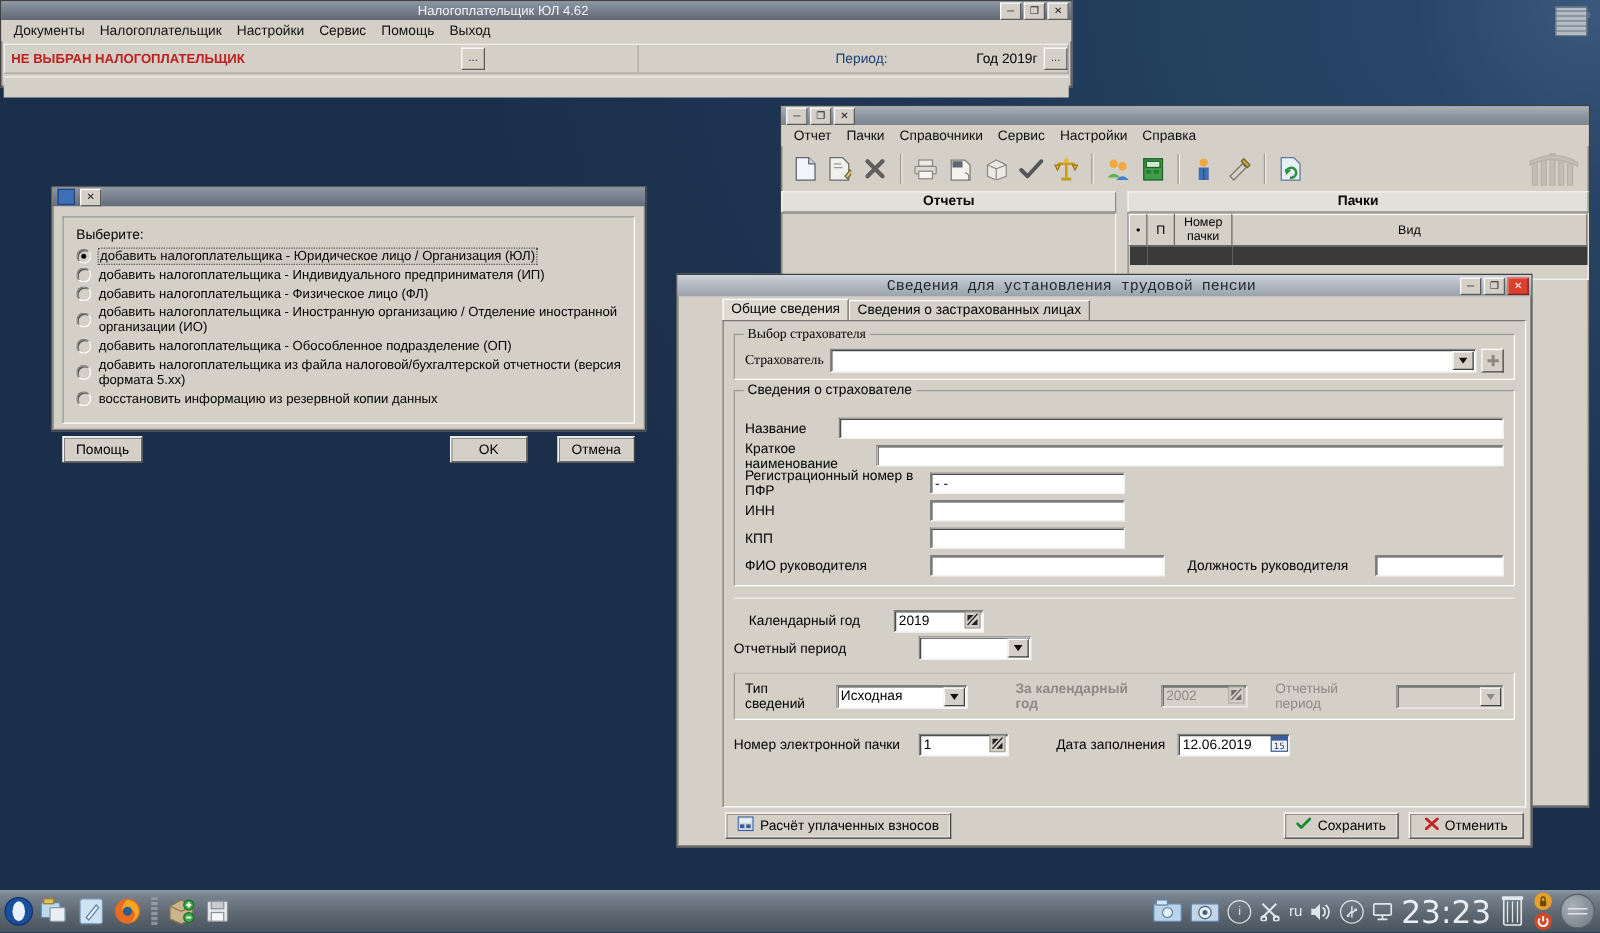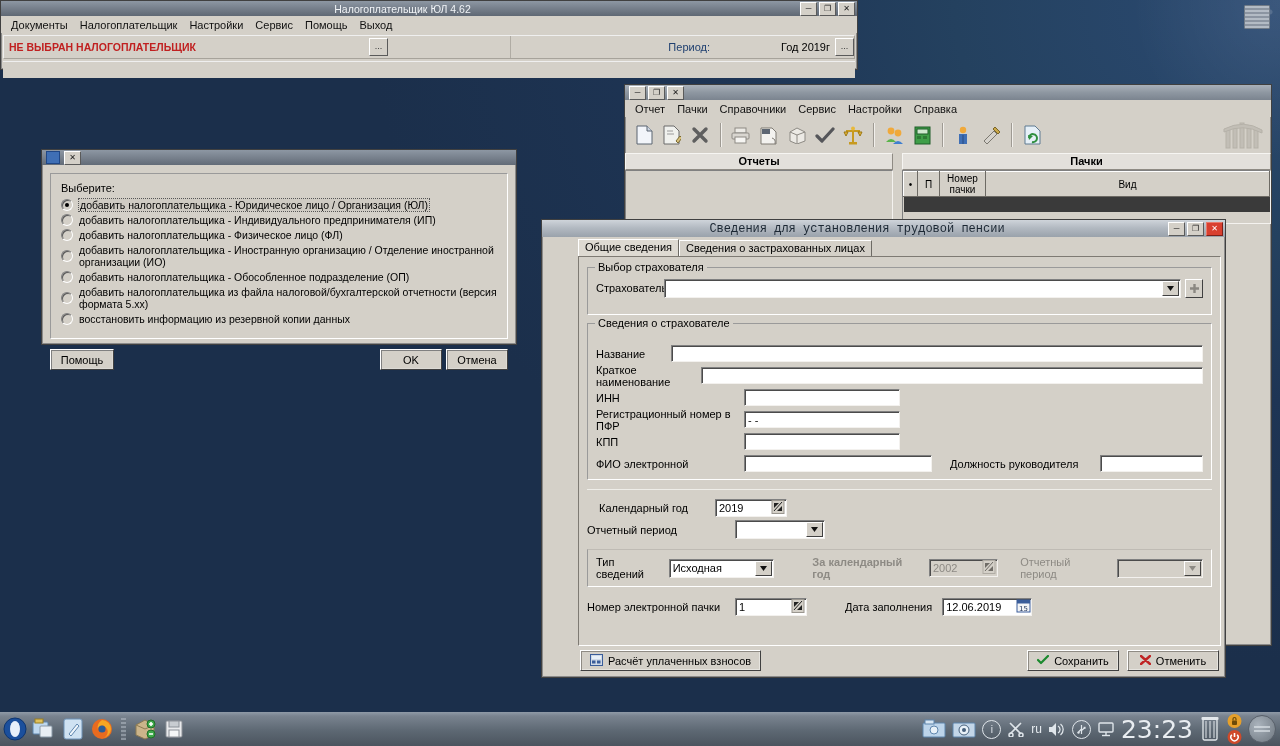--- a/index.html
+++ b/index.html
@@ -400,21 +400,21 @@
         <span class="rtxt">добавить налогоплательщика из файла налоговой/бухгалтерской отчетности (версия формата 5.хх)</span>
       </div>
       <div class="radio-row">
         <span class="radio"></span>
         <span class="rtxt">восстановить информацию из резервной копии данных</span>
       </div>
     </div>
     <div id="add-buttons">
       <div class="w-btn">Помощь</div>
       <div style="flex:1"></div>
-      <div class="w-btn" style="margin-right:4px;min-width:60px;">OK</div>
+      <div class="w-btn" style="margin-right:24px;min-width:60px;">OK</div>
       <div class="w-btn" style="min-width:60px;">Отмена</div>
     </div>
   </div>
 </div>
 
 <div class="win win-frame" id="w-sved">
   <div class="tbar">
     <div class="t-title" style="font-size:12px;font-family:Liberation Mono, monospace;">Сведения для установления трудовой пенсии</div>
     <div class="btns">
       <div class="tbtn">─</div>
@@ -424,21 +424,21 @@
   </div>
 
   <div id="sv-body">
     <div class="tabs">
       <div class="tab active">Общие сведения</div>
       <div class="tab">Сведения о застрахованных лицах</div>
     </div>
 
     <div class="sv-panel" style="flex:1;display:flex;flex-direction:column;padding-top:10px;">
 
-      <div class="grp" style="padding:10px 8px 16px 8px;">
+      <div class="grp" style="padding:10px 8px 5px 8px;font-family:Liberation Serif, serif;">
         <div class="cap">Выбор страхователя</div>
         <div class="frow" style="margin:0;height:20px;">
           <label style="width:68px;">Страхователь</label>
           <div class="combo" style="flex:1;">
             <div class="cv"></div>
             <div class="arw">
               <svg width="7" height="5">
                   <polygon points="0,0 7,0 3.5,5" fill="#111"></polygon>
                 </svg>
             </div>
@@ -458,36 +458,36 @@
           <label style="width:75px;">Название</label>
           <div class="inp" style="flex:1;"></div>
         </div>
 
         <div class="frow">
           <label style="width:105px;">Краткое наименование</label>
           <div class="inp" style="flex:1;"></div>
         </div>
 
         <div class="frow">
+          <label style="width:148px;">Регистрационный номер в ПФР</label>
+          <div class="inp" style="width:148px;">   -   -</div>
+        </div>
+
+        <div class="frow">
           <label style="width:148px;">ИНН</label>
           <div class="inp" style="width:148px;"></div>
-        </div>
-
-        <div class="frow">
-          <label style="width:148px;">Регистрационный номер в ПФР</label>
-          <div class="inp" style="width:148px;">   -   -</div>
         </div>
 
         <div class="frow">
           <label style="width:148px;">КПП</label>
           <div class="inp" style="width:148px;"></div>
         </div>
 
         <div class="frow" style="margin-bottom:0;">
-          <label style="width:148px;">ФИО электронной</label>
+          <label style="width:148px;">ФИО руководителя</label>
           <div class="inp" style="width:180px;"></div>
           <label style="width:150px;padding-left:18px;">Должность руководителя</label>
           <div class="inp" style="flex:1;"></div>
         </div>
       </div>
 
       <div style="margin-top:9px;border-top:1px solid #efeee9;padding-top:8px;">
         <div class="frow">
           <label style="width:116px;padding-left:12px;">Календарный год</label>
           <div class="spin" style="width:70px;">

